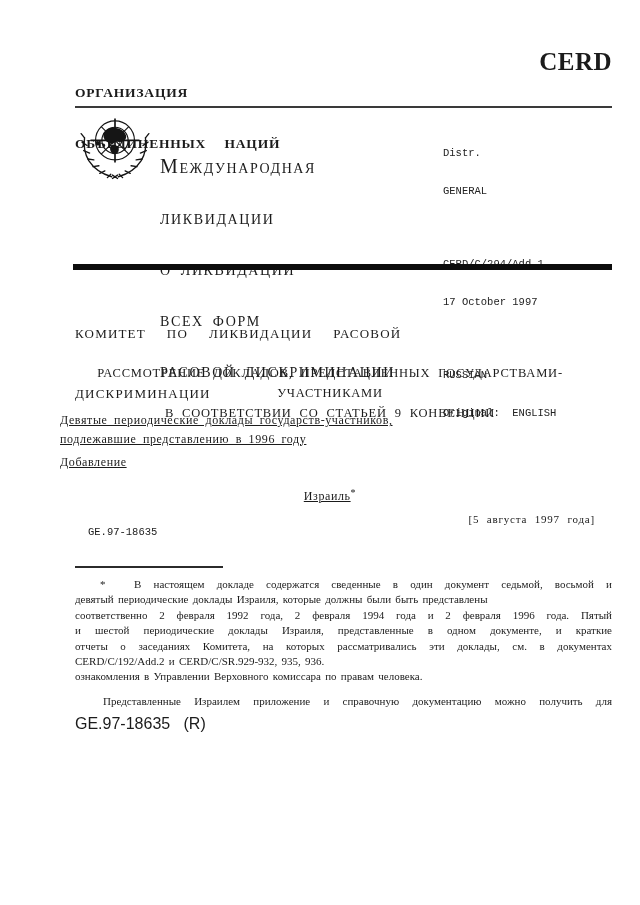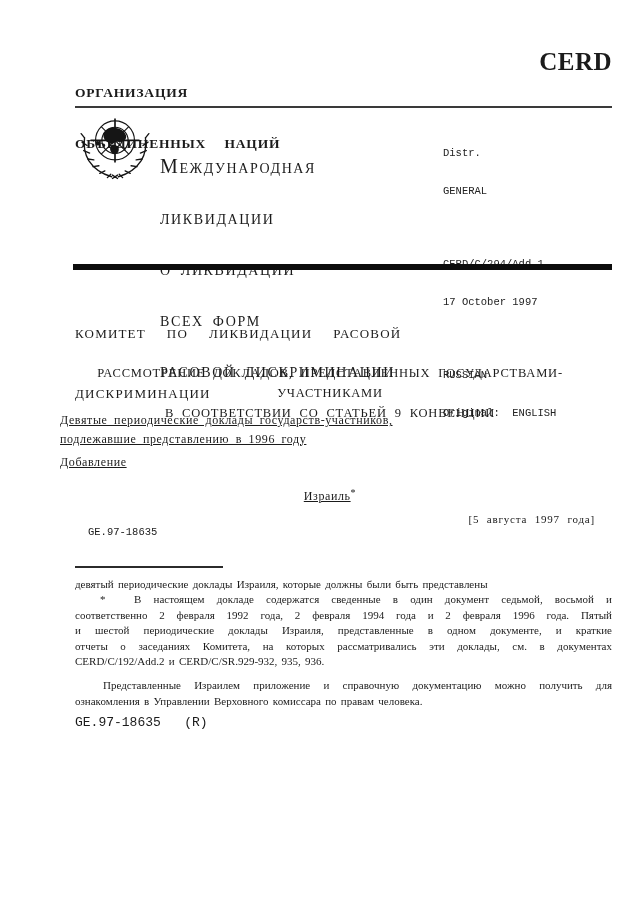--- a/index.html
+++ b/index.html
@@ -87,21 +87,21 @@
     font-size:11px; line-height:15.4px; word-spacing:1.5px; color:#1c1c1c;
   }
   .fn-line { min-height:15.4px; }
   .jf { text-align:justify; text-align-last:justify; }
   .fn-first { padding-left:25px; }
   .fn-marker { display:inline-block; width:34px; }
   .fn-para2 { margin-top:9px; }
   .fn-indent { padding-left:28px; }
   .ge-bottom {
     position:absolute; left:75px; top:715px;
-    font-family:Liberation Mono, monospace; font-size:13px; white-space:pre;
+    font-family:Liberation Sans, sans-serif; font-size:16px; white-space:pre;
   }
 </style>
 </head>
 <body>
 
 <div class="page">
 
   <div class="org-name">
     <div>ОРГАНИЗАЦИЯ</div>
     <div>ОБЪЕДИНЕННЫХ  НАЦИЙ</div>
@@ -181,25 +181,25 @@
     <span class="u">Израиль</span><sup>*</sup>
   </div>
 
   <div class="bracket-date">[5 августа 1997 года]</div>
 
   <div class="ge-top">GE.97-18635</div>
 
   <div class="fn-rule"></div>
 
   <div class="footnote">
+    <div class="fn-line jf fn-first"><span class="fn-marker">*</span><span>В настоящем докладе содержатся сведенные в один документ седьмой, восьмой и</span></div>
     <div class="fn-line">девятый периодические доклады Израиля, которые должны были быть представлены</div>
-    <div class="fn-line jf fn-first"><span class="fn-marker">*</span><span>В настоящем докладе содержатся сведенные в один документ седьмой, восьмой и</span></div>
     <div class="fn-line jf">соответственно 2 февраля 1992 года, 2 февраля 1994 года и 2 февраля 1996 года.  Пятый</div>
     <div class="fn-line jf">и шестой периодические доклады Израиля, представленные в одном документе, и краткие</div>
     <div class="fn-line jf">отчеты о заседаниях Комитета, на которых рассматривались эти доклады, см. в документах</div>
     <div class="fn-line">CERD/C/192/Add.2 и CERD/C/SR.929-932, 935, 936.</div>
+    <div class="fn-line">ознакомления в Управлении Верховного комиссара по правам человека.</div>
     <div class="fn-line jf fn-indent fn-para2">Представленные Израилем приложение и справочную документацию можно получить для</div>
-    <div class="fn-line">ознакомления в Управлении Верховного комиссара по правам человека.</div>
   </div>
 
   <div class="ge-bottom">GE.97-18635   (R)</div>
 
 </div>
 
 </body></html>

